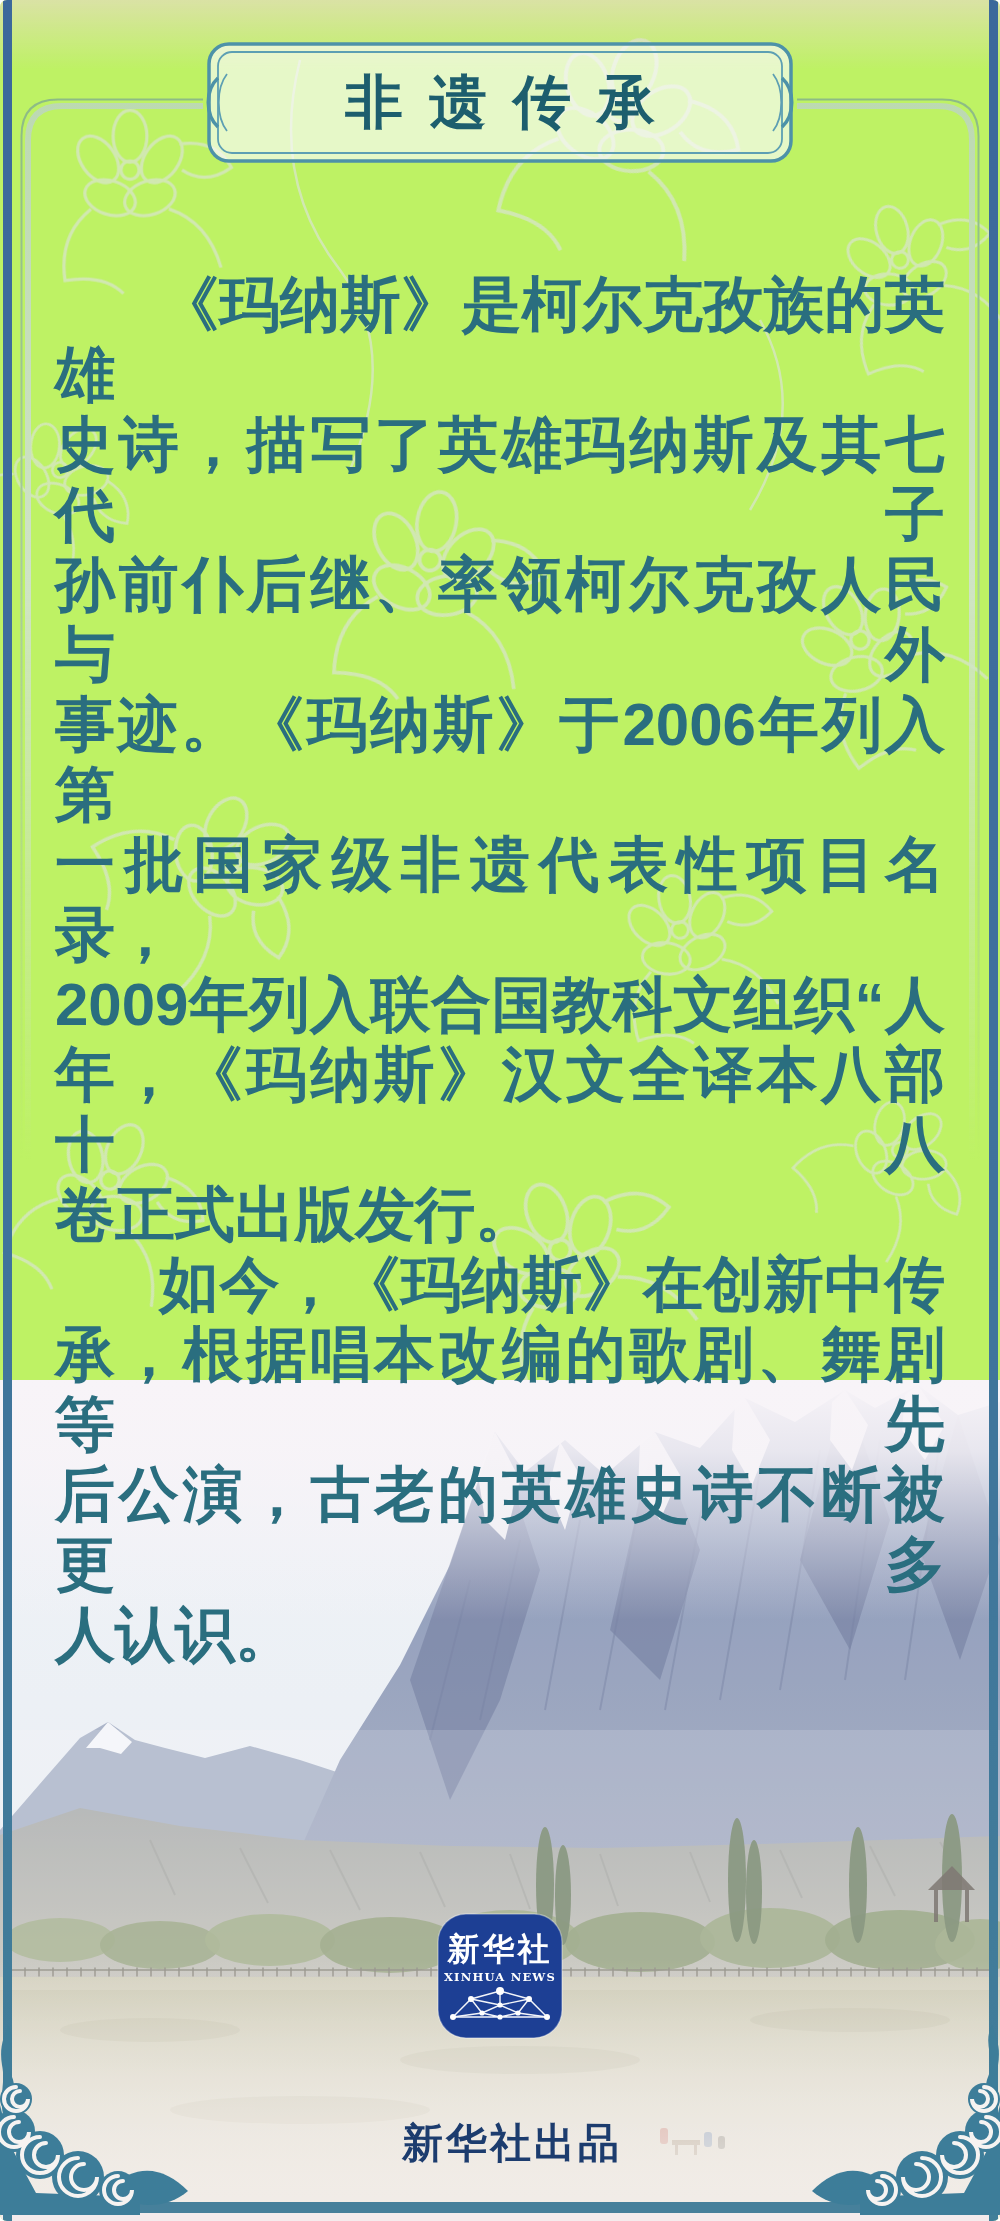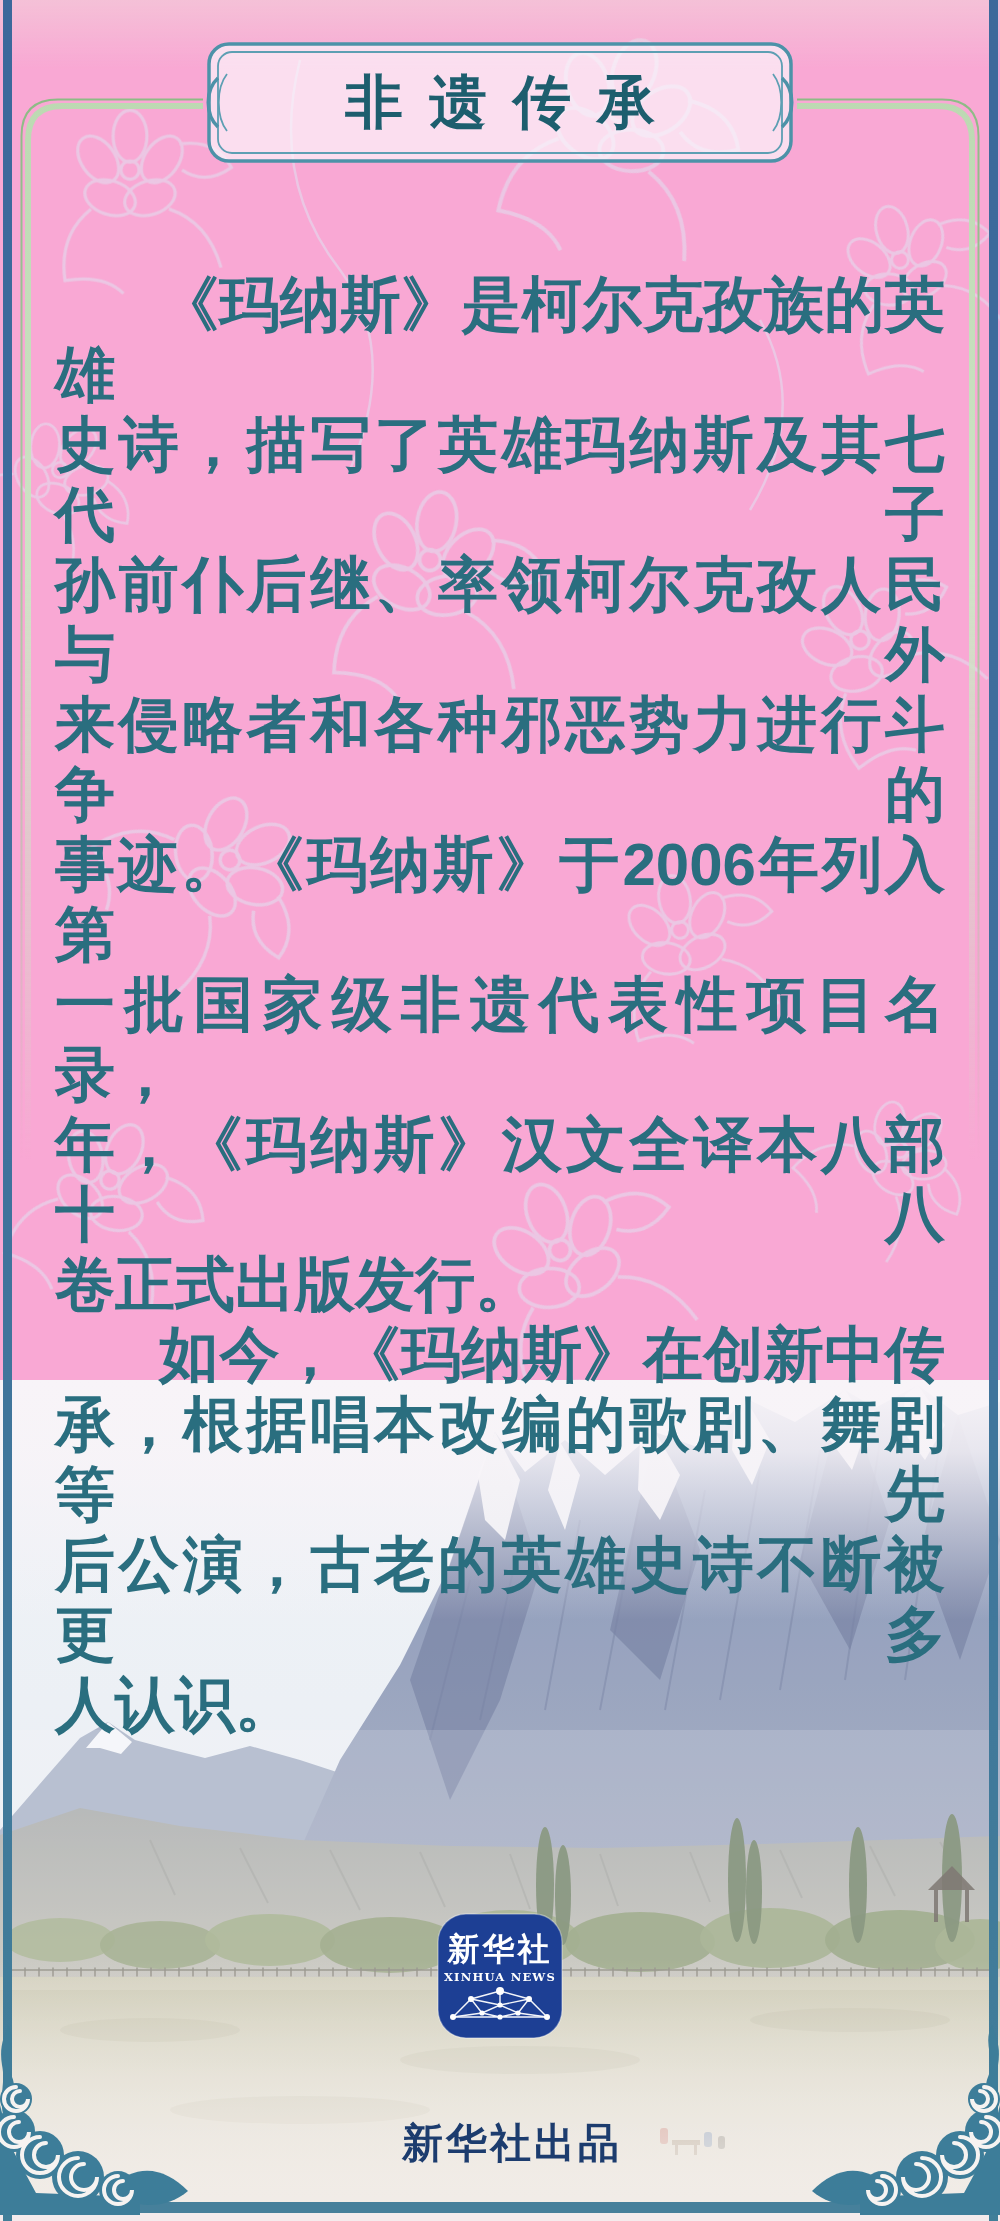--- a/index.html
+++ b/index.html
@@ -1,18 +1,18 @@
 <!DOCTYPE html>
 <html><head>
 <meta charset="utf-8">
 <style>
   html,body{margin:0;padding:0;}
   body{font-family:"Liberation Sans","DejaVu Sans",sans-serif;}
   .poster{position:relative;width:1000px;height:2221px;overflow:hidden;
-          background:#f9a8d4;}
+          background:#bef264;border-radius:7px;}
 
   
   .floral{position:absolute;left:0;top:0;z-index:1;pointer-events:none;}
   .top-wash{position:absolute;left:0;top:0;width:100%;height:70px;z-index:2;
             background:linear-gradient(180deg,rgba(241,213,218,.55),rgba(241,213,218,0));}
 
   
   .edge{position:absolute;top:0;width:9px;height:100%;z-index:6;
         background:linear-gradient(180deg,#3c689b 0%,#3f6f9d 40%,#417f99 100%);}
   .edge.left{left:3px;} .edge.right{right:2px;}
@@ -122,23 +122,23 @@
       <path d="M22,34 C11,48 11,77 22,91" fill="none" stroke="#5d9fb3" stroke-width="1.8"></path>
       <path d="M568,34 C579,48 579,77 568,91" fill="none" stroke="#5d9fb3" stroke-width="1.8"></path>
     </svg>
     <h1>非遗传承</h1>
   </div>
 
   <div class="body-text">
     <div class="ln ind jst">《玛纳斯》是柯尔克孜族的英雄</div>
     <div class="ln jst">史诗，描写了英雄玛纳斯及其七代子</div>
     <div class="ln jst">孙前仆后继、率领柯尔克孜人民与外</div>
-    <div class="ln jst">来侵略者和各种邪恶势力进行斗争的</div>
     <div class="ln jst">事迹。《玛纳斯》于2006年列入第</div>
     <div class="ln">一批国家级非遗代表性项目名录，</div>
+    <div class="ln jst">2009年列入联合国教科文组织“人</div>
     <div class="ln jst">年，《玛纳斯》汉文全译本八部十八</div>
     <div class="ln">卷正式出版发行。</div>
     <div class="ln ind jst">如今，《玛纳斯》在创新中传</div>
     <div class="ln jst">承，根据唱本改编的歌剧、舞剧等先</div>
     <div class="ln jst">后公演，古老的英雄史诗不断被更多</div>
     <div class="ln">人认识。</div>
   </div>
 
   <div class="photo">
     <svg width="1000" height="823">

